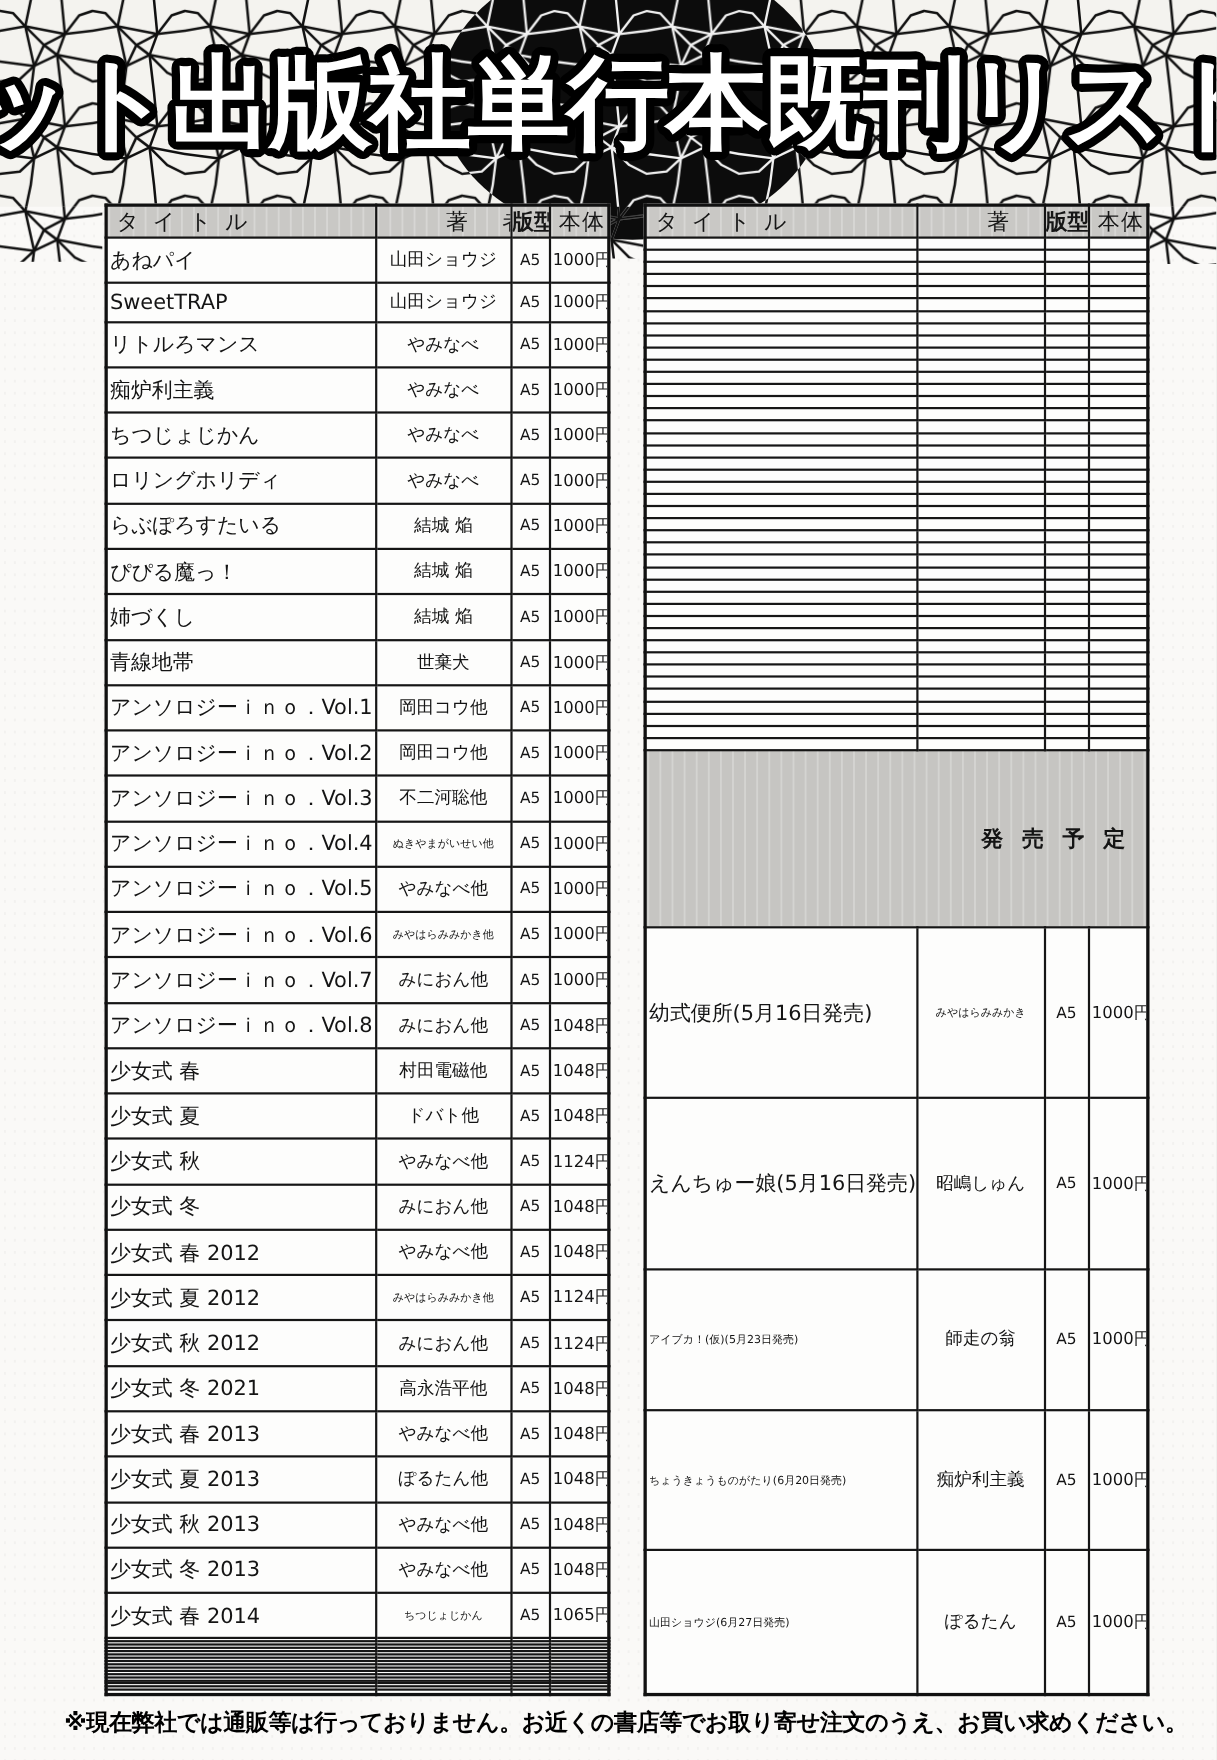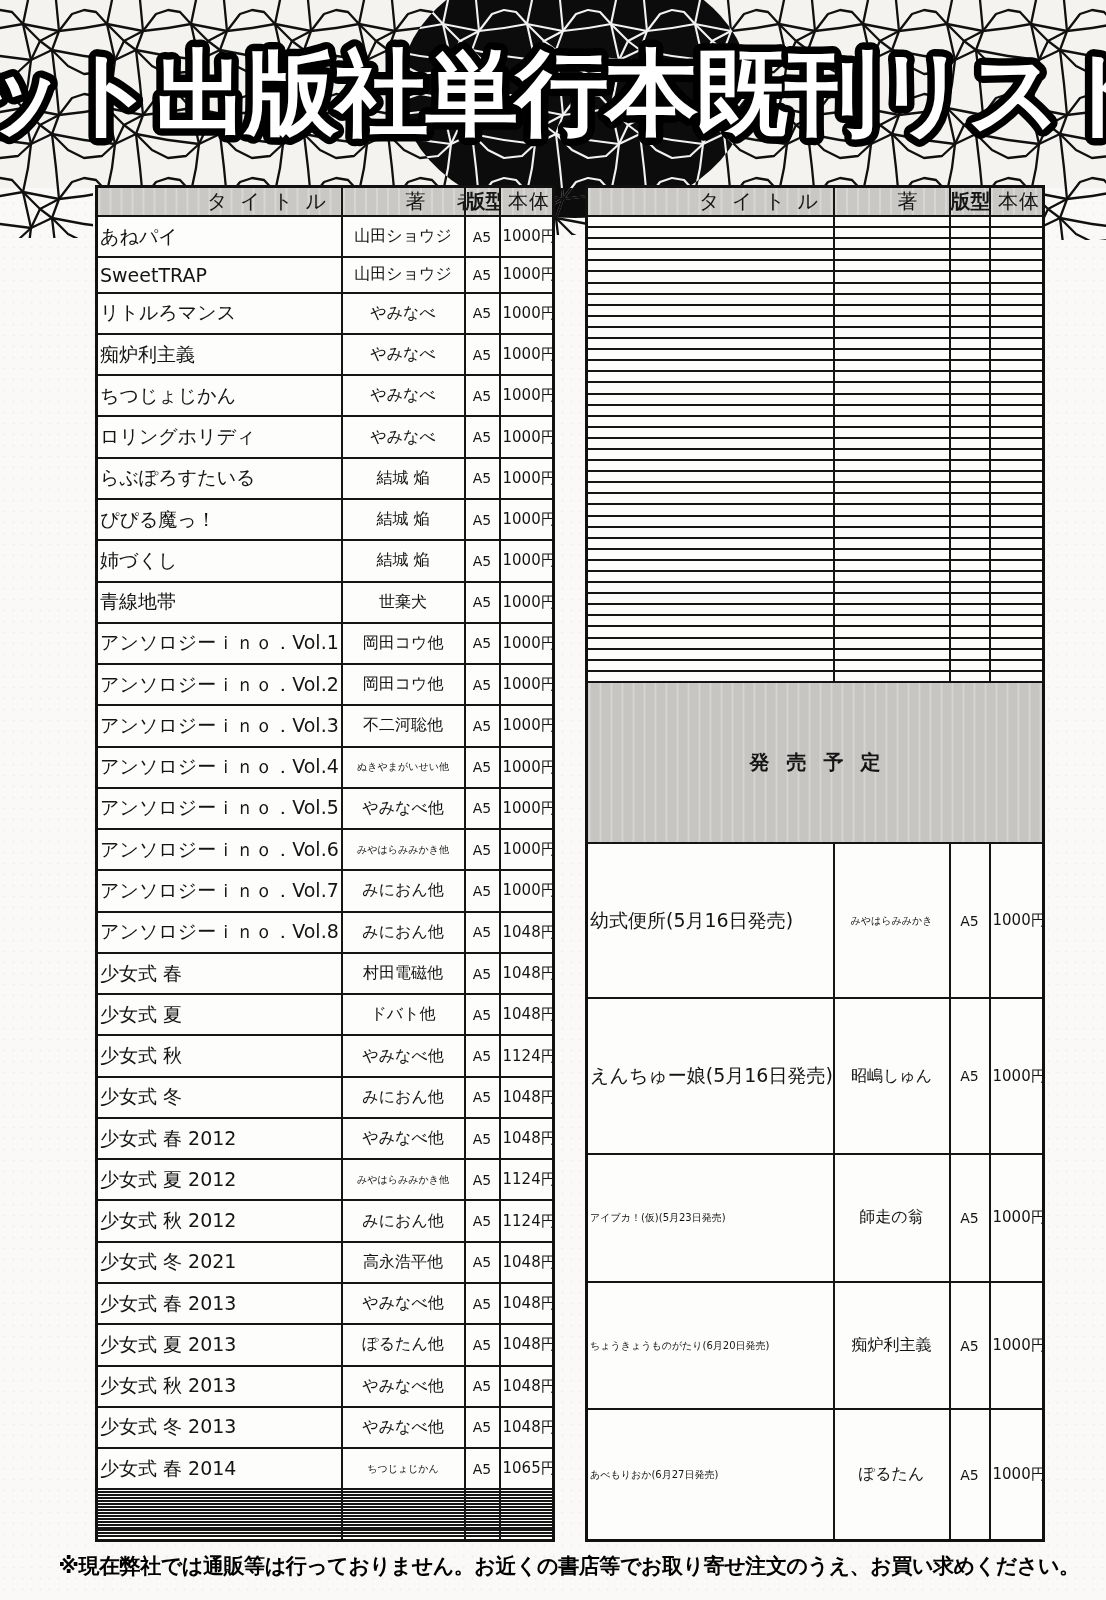--- a/index.html
+++ b/index.html
@@ -30,34 +30,34 @@
     font-weight:normal;
   }
   .book-table thead th{
     background:#c9c8c5;
     background-image:linear-gradient(90deg, rgba(255,255,255,.25) 0 2px, transparent 2px 7px);
     background-size:11px 100%;
     height:26px;
     font-size:20px;
     color:#161616;
   }
-  th.h-title{text-align:right;padding-left:8px;letter-spacing:.62em;}
+  th.h-title{text-align:left;padding-left:8px;letter-spacing:.62em;}
   th.h-author{text-align:center;letter-spacing:1.55em;text-indent:1.55em;padding-left:32px;}
   th.h-format{font-size:13px;text-align:center;padding:0;font-weight:bold;}
   th.h-price{font-size:19px;text-align:right;letter-spacing:.05em;}
   .c-title{font-size:19px;text-align:left;padding-left:6px;}
   .c-author{font-size:16px;text-align:center;}
   .c-format{font-size:14px;text-align:center;padding:0;}
   .c-price{font-size:15px;text-align:center;padding:0;}
   td.sm{font-size:10px;}
   td.release-head{
     background:#c6c5c2;
     background-image:linear-gradient(90deg, rgba(255,255,255,.25) 0 2px, transparent 2px 7px);
     background-size:11px 100%;
-    text-align:center;font-size:20px;font-weight:600;
+    text-align:right;font-size:20px;font-weight:600;
     letter-spacing:.85em;text-indent:.85em;
   }
   #footer-notice{
     position:absolute;left:16px;top:1552px;width:100%;
     text-align:center;
     font-size:21px;font-weight:bold;
     letter-spacing:-0.02em;
     color:#000;
   }
 </style>
@@ -707,21 +707,21 @@
           <td class="c-format">A5</td>
           <td class="c-price">1000円</td>
         </tr>
         <tr>
           <td class="c-title sm">ちょうきょうものがたり(6月20日発売)</td>
           <td class="c-author">痴炉利主義</td>
           <td class="c-format">A5</td>
           <td class="c-price">1000円</td>
         </tr>
         <tr>
-          <td class="c-title sm">あべもりおか(6月27日発売)</td>
+          <td class="c-title sm">山田ショウジ(6月27日発売)</td>
           <td class="c-author">ぽるたん</td>
           <td class="c-format">A5</td>
           <td class="c-price">1000円</td>
         </tr>
       </tbody>
   </table>
 
   <div id="footer-notice">※現在弊社では通販等は行っておりません。お近くの書店等でお取り寄せ注文のうえ、お買い求めください。</div>
 </div>
 

